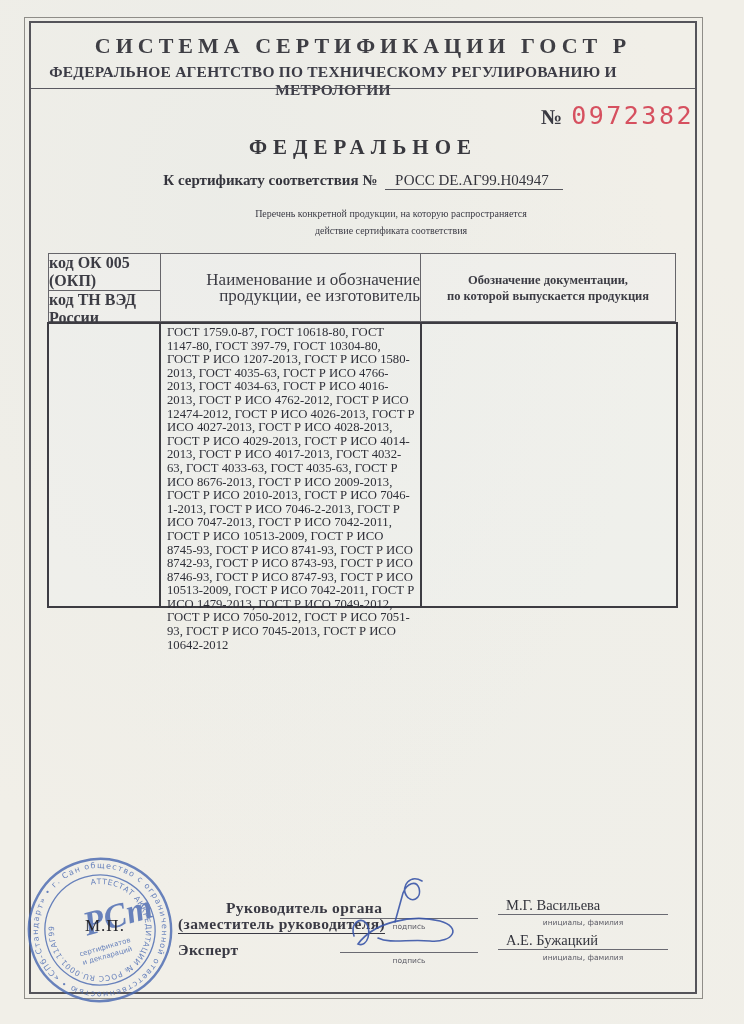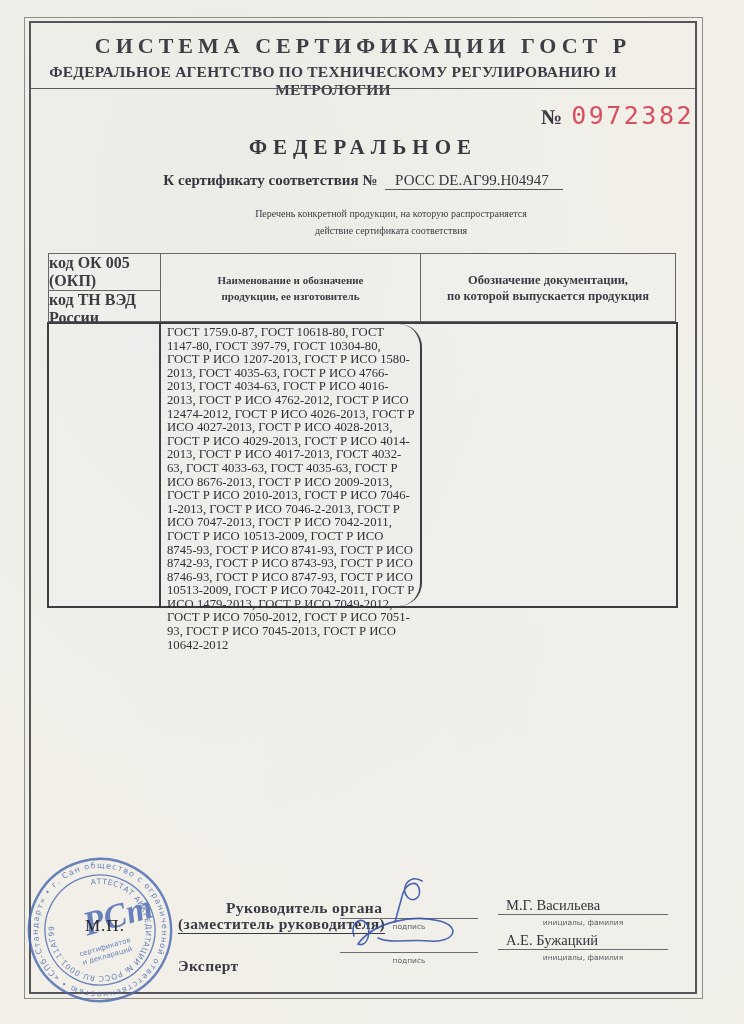--- a/index.html
+++ b/index.html
@@ -39,35 +39,35 @@
   .purpose { position:absolute; left:31px; top:205px; width:664px; text-align:center;
     font-size:10px; font-weight:normal; line-height:17px; color:#3b3b45;margin-left:28px; }
   
   .tbl-header { position:absolute; left:48px; top:253px; width:628px; height:69px;
     border:1px solid #66656a; display:flex; background:rgba(240,242,240,.35); }
   .th-c1 { width:112px; border-right:1px solid #66656a; display:flex; flex-direction:column; }
   .th-c1-top, .th-c1-bot { flex:1; display:flex; align-items:center; justify-content:center;
     font-size:16px; font-weight:bold; color:#3c3c44; }
   .th-c1-top { border-bottom:1px solid #66656a; }
   .th-c2 { width:260px; border-right:1px solid #66656a; display:flex; flex-direction:column;
-    align-items:center; justify-content:center; font-size:11px; font-weight:bold;
+    align-items:flex-end; justify-content:center; font-size:17px; font-weight:normal;
     line-height:16px; text-align:center; color:#3c3c44; }
   .th-c3 { flex:1; display:flex; flex-direction:column; align-items:center; justify-content:center;
     font-size:12.5px; font-weight:bold; line-height:16px; text-align:center; color:#3c3c44; }
   .tbl-body { position:absolute; left:47px; top:322px; width:631px; height:286px;
     border:2px solid #3d3c42; display:flex; background:rgba(240,243,241,.3); }
   .tb-c1 { width:112px; border-right:2px solid #3d3c42; }
   .tb-c2 { width:261px; border-right:2px solid #3d3c42; padding:2px 5px 2px 6px;
-    font-size:12.7px; line-height:13.6px; color:#2e2f38;border-radius:23px; }
+    font-size:12.7px; line-height:13.6px; color:#2e2f38; }
   .tb-c3 { flex:1; }
   
   .sig-label { position:absolute; font-size:15.5px; font-weight:bold; letter-spacing:0.4px; color:#3a3a44; }
   .role1-l1 { left:178px; top:899px;margin-left:48px; }
   .role1-l2 { left:178px; top:915px; border-bottom:1.5px solid #3a3a44; padding-bottom:0; }
-  .role2 { left:178px; top:941px;margin-top:16px; }
+  .role2 { left:178px; top:941px; }
   .sig-line { position:absolute; border-bottom:1px solid #6a6a72; }
   .sig-line-1 { left:340px; top:899px; width:138px; height:20px; }
   .sig-line-2 { left:340px; top:933px; width:138px; height:20px; }
   .name-line { position:absolute; border-bottom:1px solid #6a6a72; font-size:14.5px;
     color:#33343c; text-align:left; padding-left:8px; }
   .name-1 { left:498px; top:897px; width:170px; height:18px; }
   .name-2 { left:498px; top:932px; width:170px; height:18px; }
   .tiny-caption { position:absolute; font-family:"DejaVu Sans", sans-serif; font-size:7.5px;
     color:#5c5c66; text-align:center; }
   .cap-sig1 { left:340px; top:922px; width:138px; }

